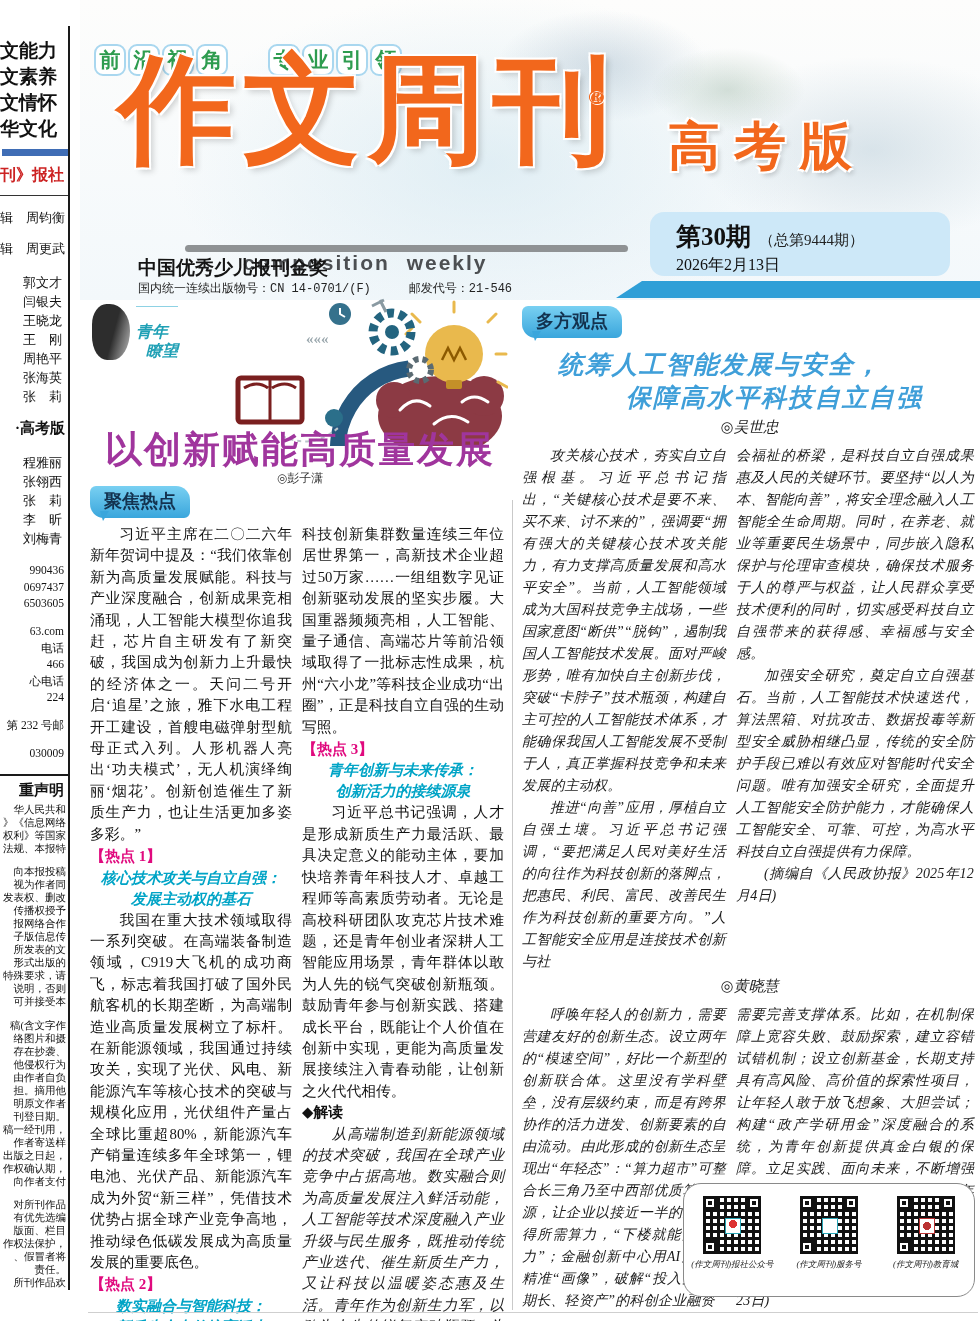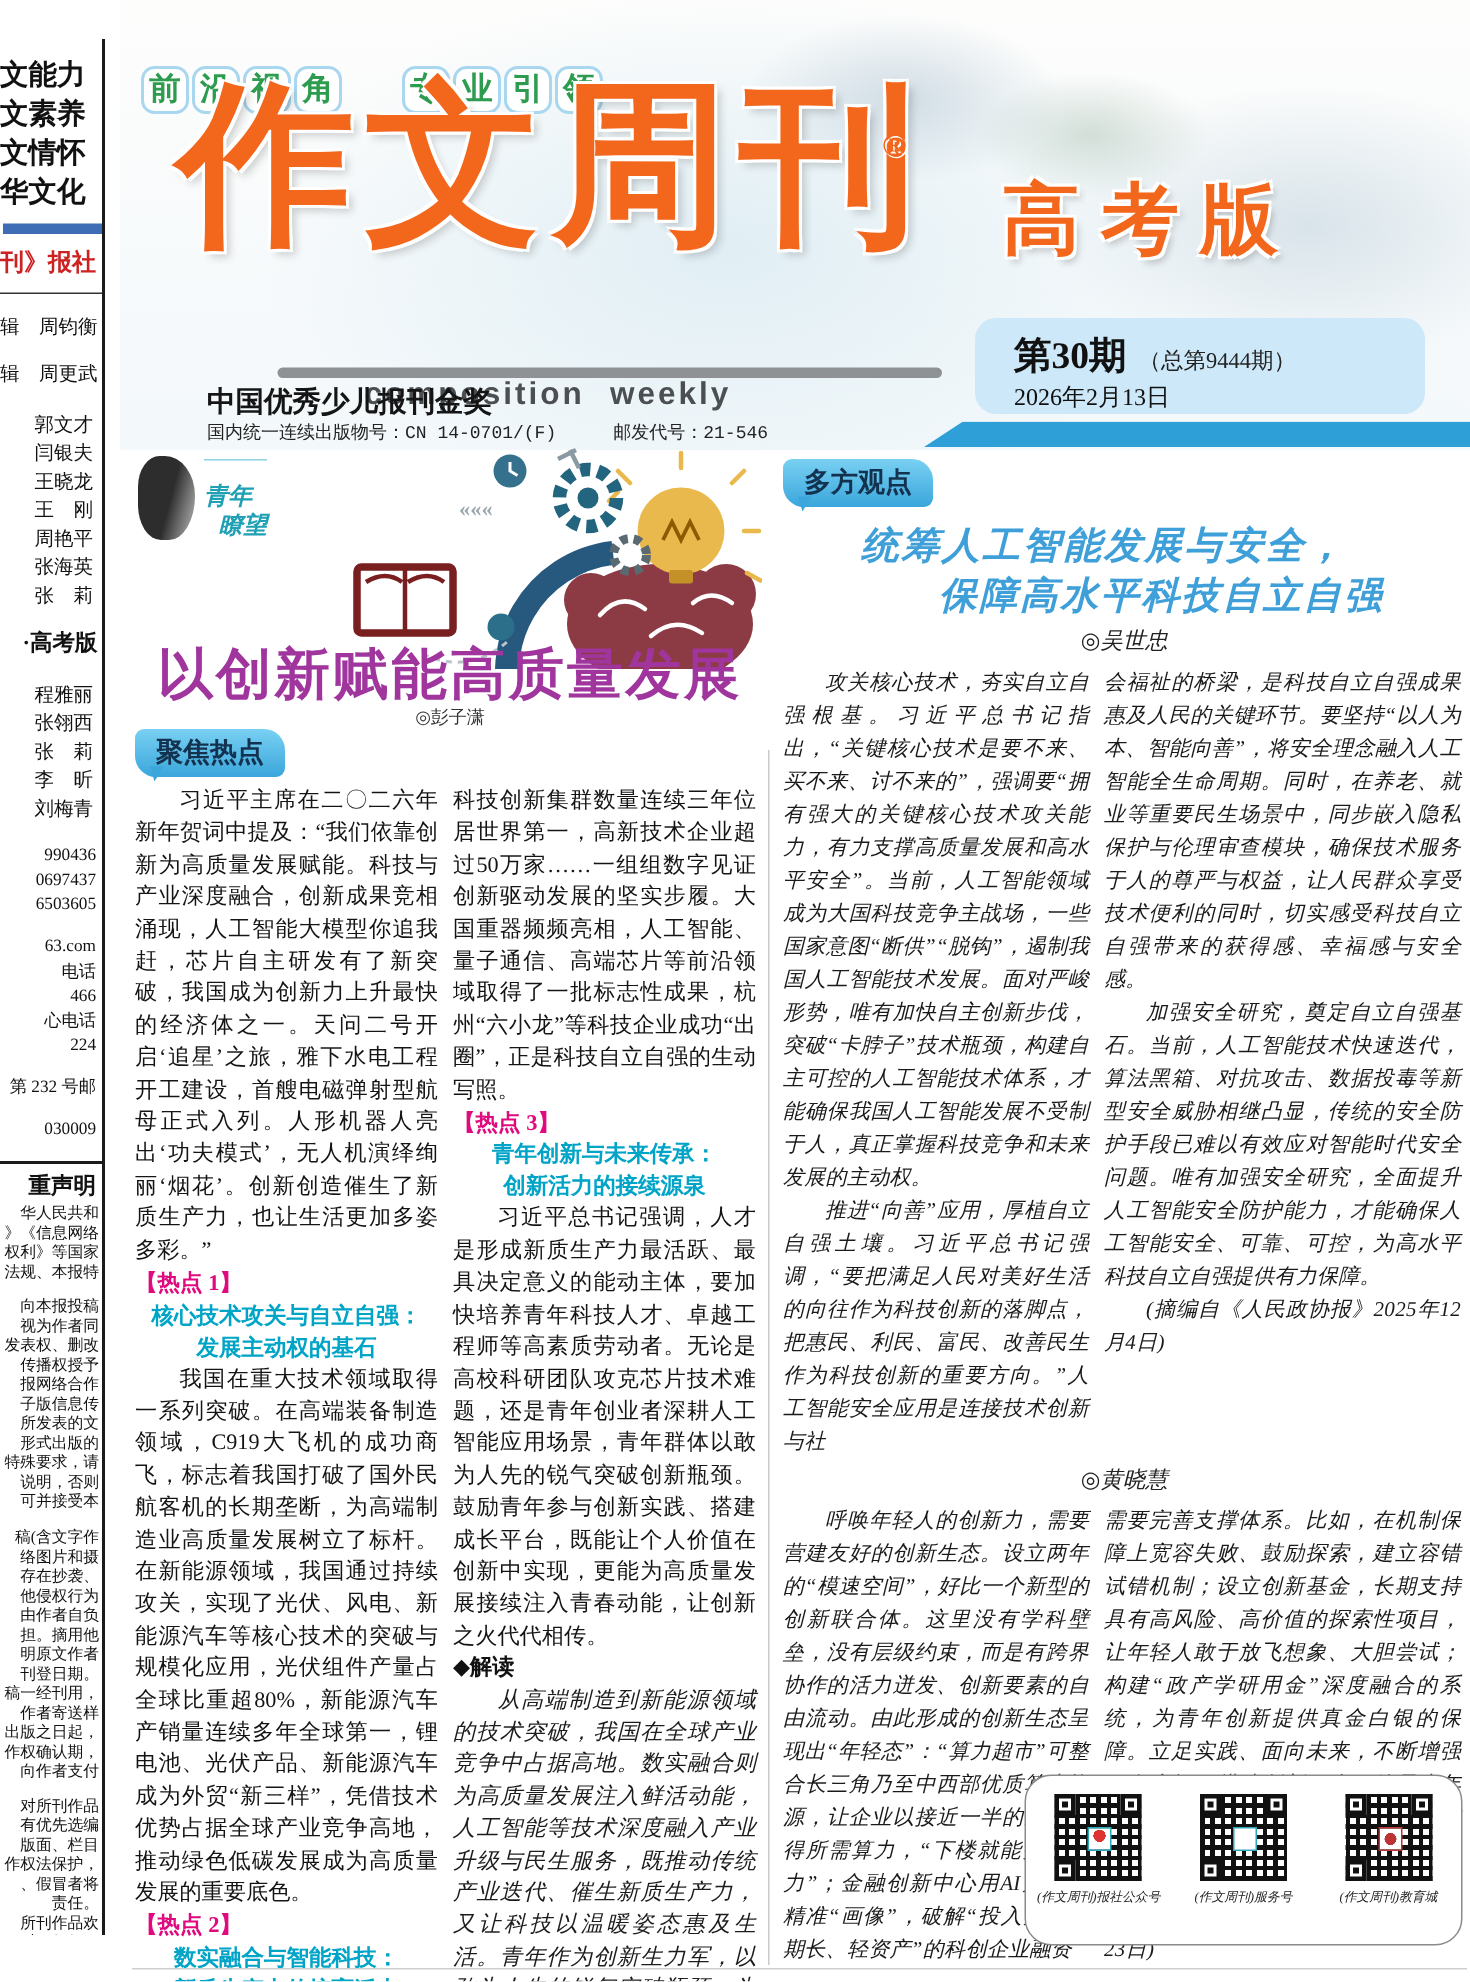--- a/index.html
+++ b/index.html
@@ -65,33 +65,33 @@
   .feat-byline{position:absolute;left:0;top:170px;width:100%;text-align:center;font-size:12px;color:#333;}
   .feature .blue-tag{position:absolute;left:0;top:186px;}
   .feature .cols{position:absolute;left:0;top:224px;}
   .cols{display:flex;gap:10px;align-items:flex-start;}
   .feature .col{width:202px;font-size:14.8px;line-height:21.4px;color:#141414;}
 
   .b-p{text-indent:2em;text-align:justify;}
   .b-pc{text-align:justify;}
   .b-hot{color:#e00a7e;font-weight:bold;font-size:15px;margin-top:1px;}
   .b-sub{color:#00a4c6;font-weight:bold;text-align:center;font-size:15px;}
-  .b-sub .subline{line-height:21px;}
+  .b-sub .subline{line-height:21px;font-style:italic;}
   .b-label{font-weight:bold;color:#111;}
   .b-kai{font-style:italic;text-indent:2em;text-align:justify;color:#1c1c1c;}
   .b-attr{font-style:italic;text-indent:2em;text-align:justify;}
 
   
   .vdivider{position:absolute;left:512px;top:500px;width:1px;height:810px;background:#c9c9c9;}
   .bottom-rule{position:absolute;left:88px;top:1312px;width:890px;height:1px;background:#cfcfcf;}
 
   
   .opinions{position:absolute;left:522px;top:306px;width:455px;}
   .op-title1{margin-top:10px;color:#3f9fd9;font-weight:bold;font-style:italic;font-size:25px;line-height:33px;letter-spacing:2px;white-space:nowrap;}
-  .op-title1 .t1l1{margin-left:52px;}
+  .op-title1 .t1l1{margin-left:36px;}
   .op-title1 .t1l2{margin-left:104px;}
   .op-byline{text-align:center;font-size:15px;font-style:italic;color:#222;margin:4px 0 8px;}
   .op .colA{width:204px;}
   .op .colB{width:238px;}
   .op .colA > div,.op .colB > div{font-size:14px;line-height:22px;letter-spacing:.2px;color:#1a1a1a;}
   .op .b-p,.op .b-pc,.op .b-pn{font-style:italic;}
   .op-title2{margin-top:14px;text-align:center;color:#3f9fd9;font-weight:bold;font-style:italic;font-size:26px;letter-spacing:3px;white-space:nowrap;}
 
   
   .qrbox{position:absolute;left:683px;top:1183px;width:292px;height:114px;background:#fff;border:1.5px solid #8a8a8a;border-radius:18px;box-sizing:border-box;display:flex;justify-content:space-around;align-items:flex-start;padding-top:12px;z-index:5;}

